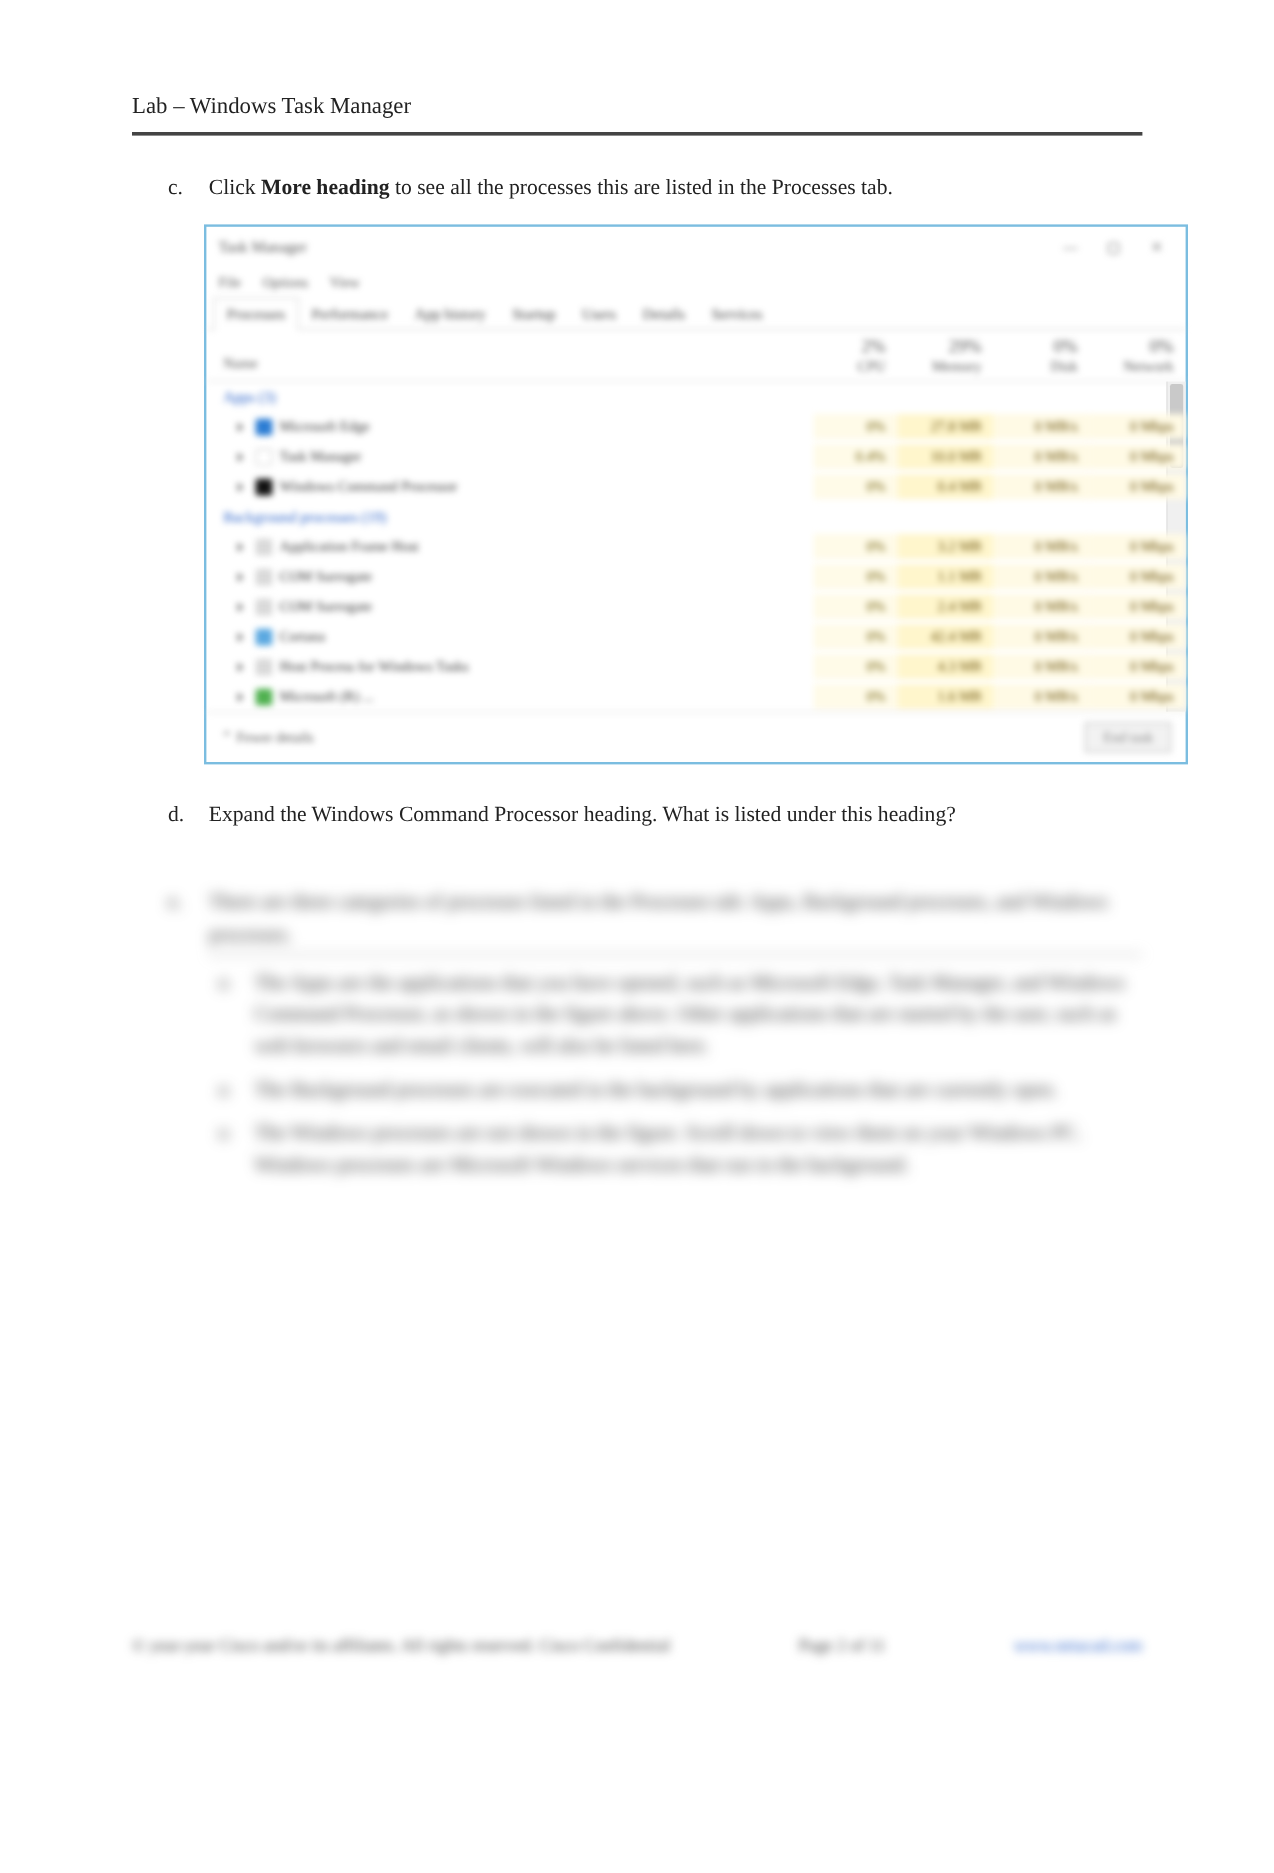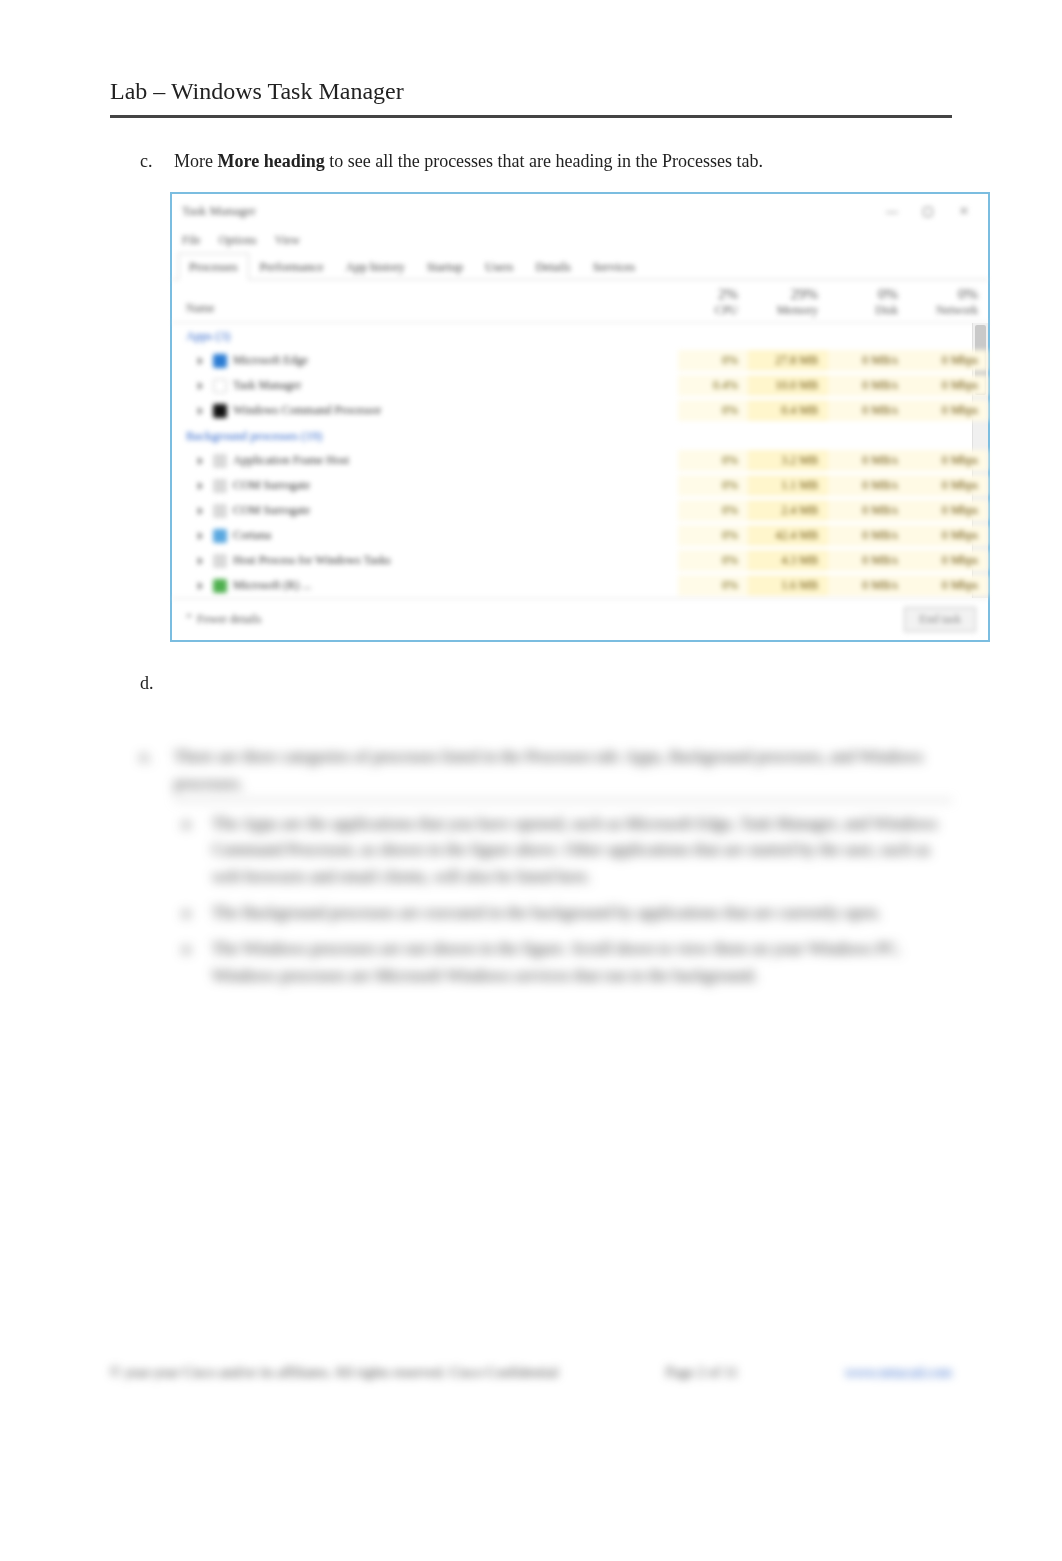--- a/index.html
+++ b/index.html
@@ -12,21 +12,21 @@
     }
     .page {
       background: #fff;
       width: 1062px;
       height: 1561px;
       padding: 0;
       position: relative;
     }
     .header {
       padding: 78px 110px 10px 110px;
-      font-size: 24px;
+      font-size: 19px;
       color: #222;
       border-bottom: 3px solid #444;
       margin: 0 110px 30px 110px;
       padding-left: 0;
       padding-right: 0;
     }
     .step {
       display: flex;
       padding: 0 110px 18px 140px;
       font-size: 18px;
@@ -222,21 +222,21 @@
 
 <div class="page">
 
   <div class="header">
     <span>Lab – Windows Task Manager</span>
   </div>
 
   <div class="step">
     <div class="step-letter">c.</div>
     <div class="step-text">
-      <span>More </span><b>More heading</b><span> to see all the processes that are heading in the Processes tab.</span>
+      <span>Click </span><b>More heading</b><span> to see all the processes this are listed in the Processes tab.</span>
     </div>
   </div>
 
   <div class="figure-wrap">
     <div class="tm-window">
 
       <div class="tm-titlebar">
         <span class="tm-titlecaption">Task Manager</span>
         <div class="wbtns">
           <div class="wbtn">—</div>
@@ -401,20 +401,21 @@
           <span>⌃ </span><span>Fewer details</span>
         </span>
         <span class="tm-endtask">End task</span>
       </div>
 
     </div>
   </div>
 
   <div class="step">
     <div class="step-letter">d.</div>
+    <div class="step-text">Expand the Windows Command Processor heading. What is listed under this heading?</div>
   </div>
 
   <div class="blurred-block">
     <div style="display:flex;">
       <div style="width:34px;flex-shrink:0;">e.</div>
       <div style="flex:1;">
         <span class="qline">There are three categories of processes listed in the Processes tab: Apps, Background processes, and Windows processes.</span>
         <ol>
           <li data-marker="o">The Apps are the applications that you have opened, such as Microsoft Edge, Task Manager, and Windows Command Processor, as shown in the figure above. Other applications that are started by the user, such as web browsers and email clients, will also be listed here.</li>
           <li data-marker="o">The Background processes are executed in the background by applications that are currently open.</li>

